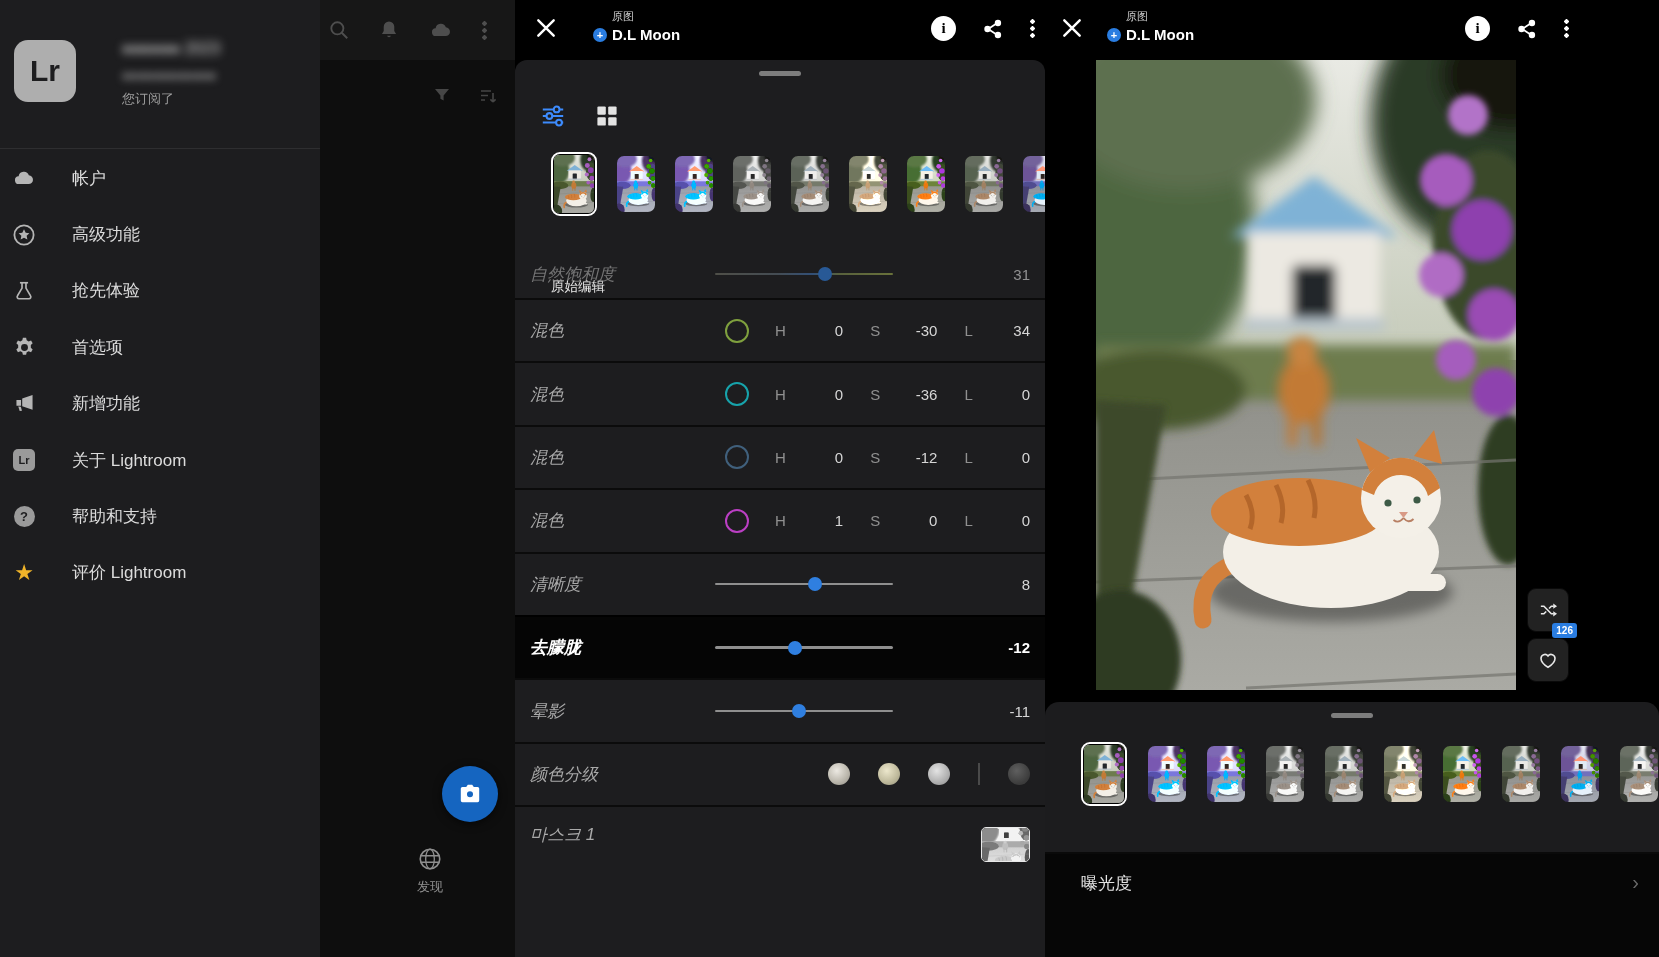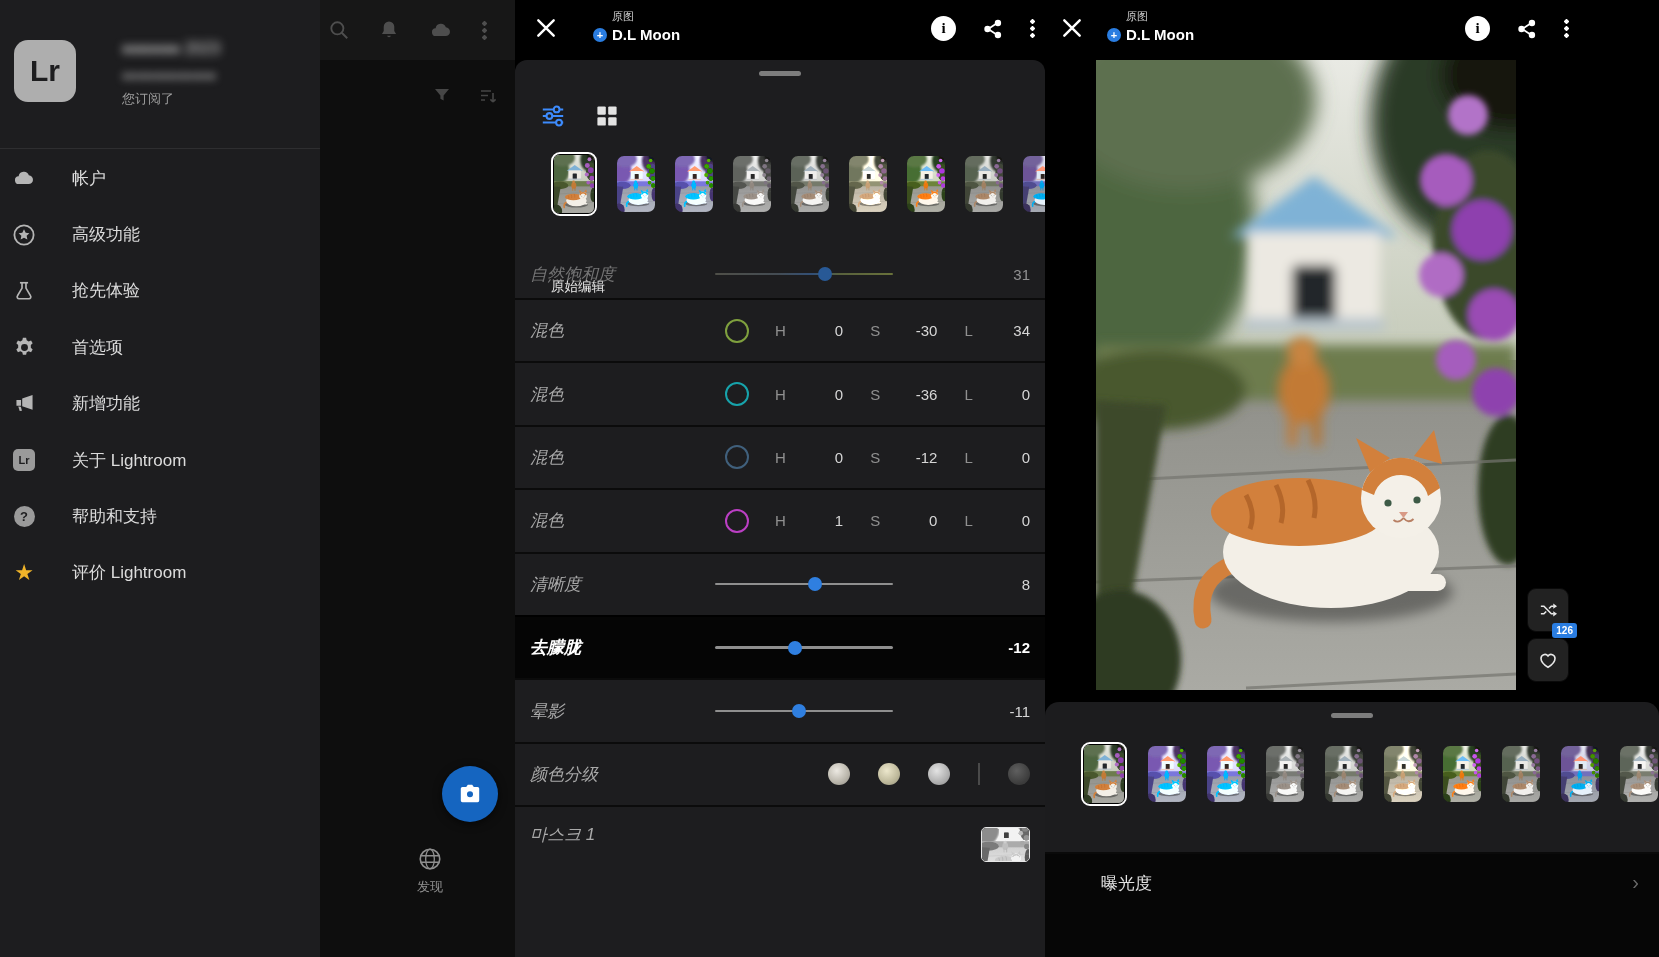--- a/index.html
+++ b/index.html
@@ -107,21 +107,21 @@
   .sbtn{position:absolute;left:482px;width:40px;height:42px;background:#222;border:1px solid #0a0a0a;
         border-radius:9px;display:flex;align-items:center;justify-content:center;color:#e8e8e8;cursor:pointer;}
   .badge{position:absolute;right:-9px;bottom:-7px;background:#2a7de1;color:#fff;font-size:10px;font-weight:bold;
          padding:1.5px 4px;border-radius:3px;line-height:1.2;}
   .sheet{position:absolute;left:0;top:702px;width:614px;height:255px;background:#1c1c1e;
          border-radius:14px 14px 0 0;overflow:hidden;}
   .sheet .strip{top:40px;left:36px;gap:21px;}
   .sheet .preset-label{top:114px;left:34px;}
   .sheet-divider{position:absolute;top:150px;left:0;width:100%;height:2px;background:#0a0a0a;}
   .exposure{position:absolute;top:152px;left:0;width:100%;height:103px;background:#060606;display:flex;
-            align-items:flex-start;padding:18px 20px 0 56px;box-sizing:border-box;}
+            align-items:flex-start;padding:18px 20px 0 36px;box-sizing:border-box;}
   .exposure-label{font-size:17px;color:#e3e3e3;}
   .chevron{margin-left:auto;color:#6a6a6a;font-size:20px;line-height:1;}
 </style>
 </head>
 <body>
 
 <svg width="0" height="0" style="position:absolute" aria-hidden="true">
   <defs>
     <linearGradient id="sky" x1="0" y1="0" x2="0" y2="1">
       <stop offset="0" stop-color="#e9eae4"></stop>

